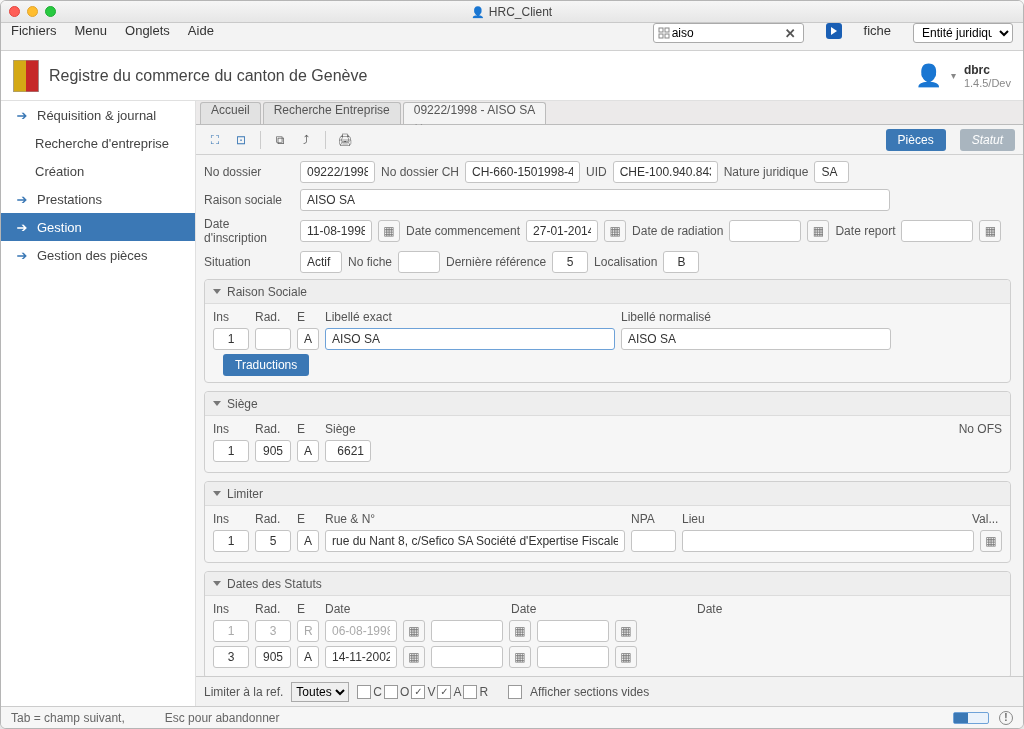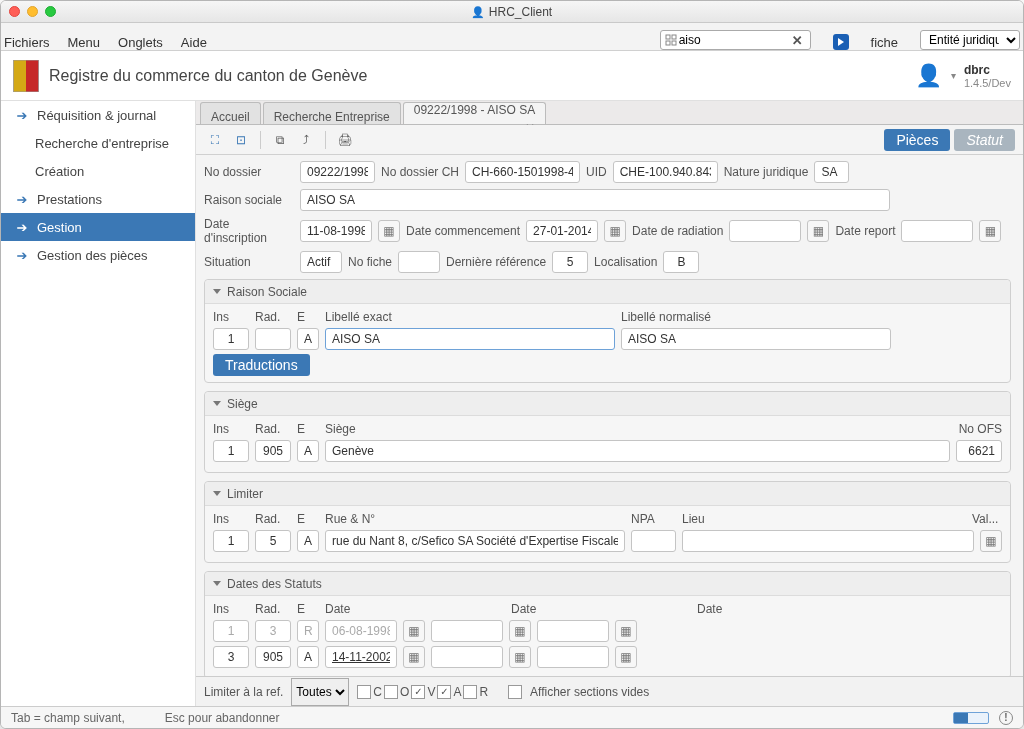--- a/index.html
+++ b/index.html
@@ -25,21 +25,21 @@
 .traffic span { width: 11px; height: 11px; border-radius: 50%; display: block; }
 .tl-close { background: #ff5f57; border:1px solid #e24640; }
 .tl-min { background: #ffbd2e; border:1px solid #e0a42f; }
 .tl-max { background: #28c940; border:1px solid #1fad34; }
 .titlebar .title { position:absolute; left:0; right:0; text-align:center; color:#444; }
 .title .mini-icon { color:#3b82c4; font-size:11px; }
 
 
 .menubar {
   height: 28px; background:#f3f3f3; border-bottom:1px solid #d0d0d0;
-  display:flex; align-items:flex-end; padding:0 3px; gap:18px;
+  display:flex; align-items:flex-start; padding:0 10px; gap:18px;
   font-size:13px; color:#333;
 }
 .menubar .menu-item { cursor:default; }
 .menubar .spacer { flex:1; }
 .searchbox { display:flex; align-items:center; border:1px solid #aaa; background:#fff; height:20px; border-radius:3px; padding:0 4px; }
 .searchbox svg { margin-right:2px; }
 .searchbox input { border:none; outline:none; width:110px; font-size:12px; height:18px; }
 .searchbox .clear { color:#555; font-weight:bold; padding:0 3px; cursor:pointer; }
 .play-btn { width:16px; height:16px; background:#1a5fb4; border-radius:3px; display:flex; align-items:center; justify-content:center; margin-left:4px; }
 .play-btn svg path { fill:#fff; }
@@ -68,30 +68,30 @@
 .side-item.indent { padding-left:34px; }
 .side-item.active { background:#3b78b5; color:#fff; }
 .side-icon { width:14px; height:14px; display:inline-flex; align-items:center; justify-content:center; color:#3b78b5; }
 .side-item.active .side-icon { color:#fff; }
 
 
 .main { flex:1; display:flex; flex-direction:column; background:#f4f4f4; min-width:0; }
 
 
 .tabbar { height:24px; background:#eceaea; display:flex; align-items:flex-end; padding-left:4px; border-bottom:1px solid #bcbcbc; }
-.tab { height:22px; padding:0 10px; display:flex; align-items:flex-end; font-size:12px; background:#e2e2e2; border:1px solid #bcbcbc; border-bottom:none; margin-right:2px; border-radius:3px 3px 0 0; color:#555; gap:4px; }
+.tab { height:22px; padding:0 10px; display:flex; align-items:flex-start; font-size:12px; background:#e2e2e2; border:1px solid #bcbcbc; border-bottom:none; margin-right:2px; border-radius:3px 3px 0 0; color:#555; gap:4px; }
 .tab.active { background:#f4f4f4;flex-direction:column; }
 .tab .close-x { color:#777; }
 
 
 .toolbar { height:30px; background:#f4f4f4; border-bottom:1px solid #d0d0d0; display:flex; align-items:center; padding:0 8px; gap:4px; }
 .tool-btn { width:22px; height:20px; border:1px solid transparent; display:flex; align-items:center; justify-content:center; color:#555; }
 .tool-sep { width:1px; height:18px; background:#ccc; margin:0 4px; }
 .toolbar .right { margin-left:auto; display:flex; gap:4px; }
-.pill-btn { height:22px; padding:0 12px; border-radius:3px; color:#fff; font-size:14px; display:flex; align-items:center; border:none; }
+.pill-btn { height:22px; padding:0 12px; border-radius:3px; color:#fff; font-size:12px; display:flex; align-items:center; border:none;margin-left:10px; }
 .pill-blue { background:#3b78b5; }
 .pill-grey { background:#a9b5bf;font-style:italic; }
 
 
 .content { flex:1; overflow-y:auto; padding:6px 12px 6px 8px; }
 
 
 .row { display:flex; align-items:center; gap:6px; margin-bottom:6px; flex-wrap:wrap; }
 .lbl { color:#555; font-size:12px; }
 input.fld, .fld {
@@ -108,21 +108,21 @@
 
 .grid-head { display:flex; gap:6px; font-size:12px; color:#555; margin-bottom:4px; }
 .grid-row { display:flex; gap:6px; align-items:center; margin-bottom:4px; }
 .tiny { width:36px; text-align:center; padding:0; }
 .tiny2 { width:22px; text-align:center; padding:0; }
 
 .libelle-input { width:290px; background:#e6f0fa; border:1px solid #6ea2d8 !important; }
 
 
 .filterbar { height:30px; border-top:1px solid #ccc; background:#f2f2f2; display:flex; align-items:center; padding:0 8px; gap:8px; font-size:12px; color:#555; }
-.filterbar select { height:28px; border:1px solid #aaa; font-size:12px; }
+.filterbar select { height:20px; border:1px solid #aaa; font-size:12px; }
 .chk-group { display:flex; gap:2px; align-items:center; }
 .chk { width:14px; height:14px; border:1px solid #999; background:#fff; display:inline-flex; align-items:center; justify-content:center; font-size:10px; }
 .chk.on::after { content:"✓"; color:#555; }
 
 
 .statusbar { height:22px; background:#f6f6f6; border-top:1px solid #ccc; display:flex; align-items:center; padding:0 10px; font-size:12px; color:#666; gap:40px; }
 .statusbar .right { margin-left:auto; display:flex; align-items:center; gap:10px; }
 .prog { width:36px; height:12px; border:1px solid #6ea2d8; border-radius:2px; background:#eaf2fb; position:relative; }
 .prog::after { content:""; position:absolute; left:0; top:0; bottom:0; width:40%; background:#3b78b5; }
 .info-circle { width:14px; height:14px; border:1px solid #888; border-radius:50%; display:flex; align-items:center; justify-content:center; font-size:10px; font-weight:bold; color:#666; }
@@ -326,21 +326,20 @@
               <span style="width:36px">Ins</span>
               <span style="width:36px">Rad.</span>
               <span style="width:22px">E</span>
               <span style="flex:1">Siège</span>
               <span style="width:50px;text-align:right">No OFS</span>
             </div>
             <div class="grid-row">
               <input class="fld tiny" value="1" style="">
               <input class="fld tiny" value="905" style="">
               <input class="fld tiny2" value="A" style="">
-              <input class="fld" style="flex: 1 1 0%;" value="Genève">
               <input class="fld" style="width: 46px; text-align: right;" value="6621">
             </div>
           </div>
         </div>
 
         <div class="section">
           <div class="section-head">
               <span class="tri"></span>
               <span>Limiter</span>
             </div>
@@ -388,21 +387,21 @@
               <span class="cal-btn">▦</span>
               <input class="fld" style="width: 72px;">
               <span class="cal-btn">▦</span>
               <input class="fld" style="width: 72px;">
               <span class="cal-btn">▦</span>
             </div>
             <div class="grid-row">
               <input class="fld tiny" value="3" style="">
               <input class="fld tiny" value="905" style="">
               <input class="fld tiny2" value="A" style="">
-              <input class="fld" style="width: 72px; text-decoration: underline;" value="14-11-2002">
+              <input class="fld" style="width: 72px;" value="14-11-2002">
               <span class="cal-btn">▦</span>
               <input class="fld" style="width: 72px;">
               <span class="cal-btn">▦</span>
               <input class="fld" style="width: 72px;">
               <span class="cal-btn">▦</span>
             </div>
           </div>
         </div>
 
       </div>

